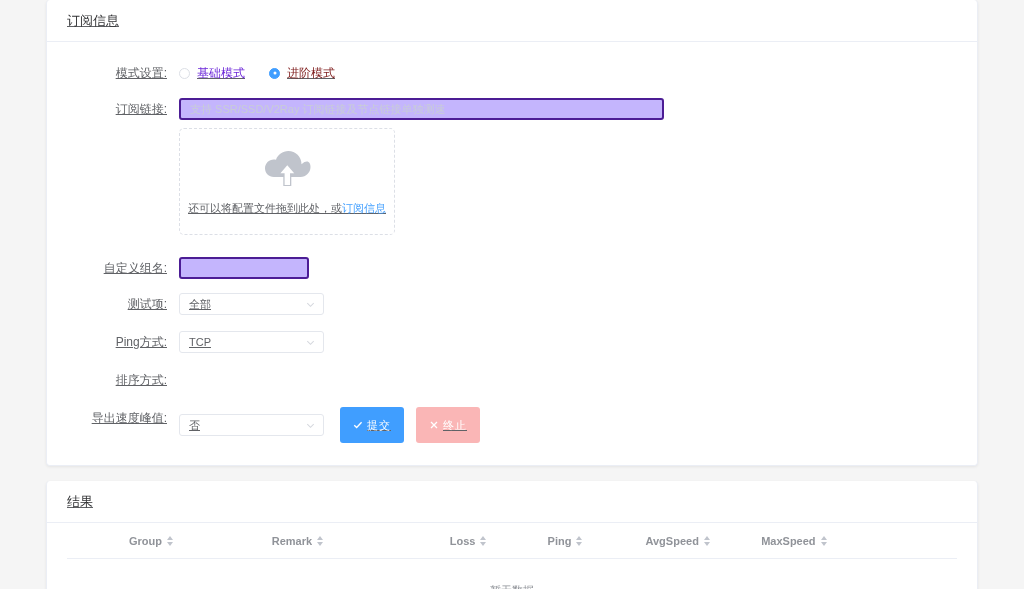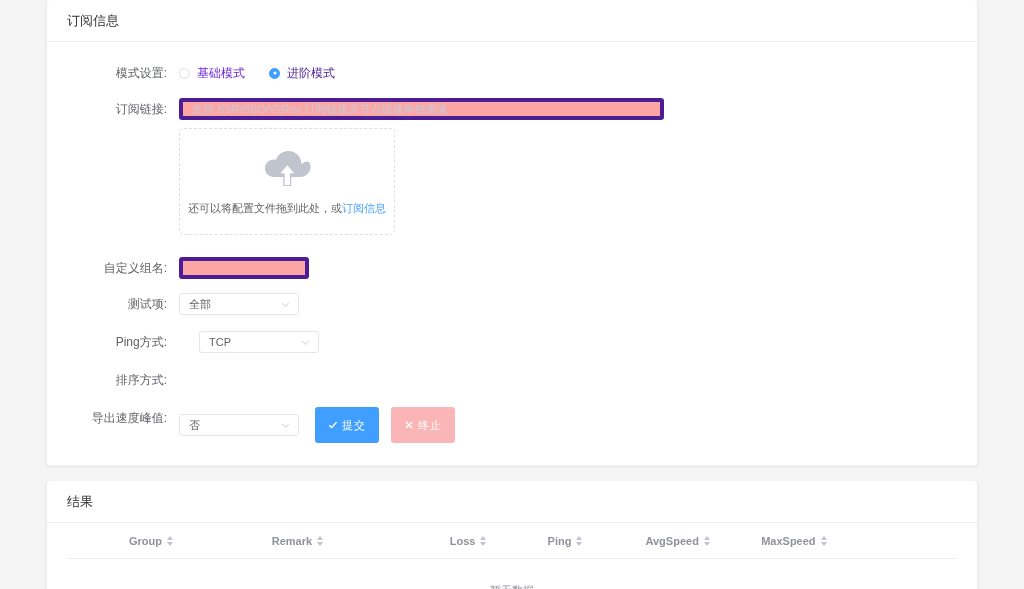--- a/index.html
+++ b/index.html
@@ -20,20 +20,21 @@
     position: relative;
     background: #f5f5f5;
     padding: 0 46px;
   }
   .card {
     background: #ffffff;
     border-radius: 4px;
     box-shadow: 0 1px 3px rgba(0,0,0,0.07);
     border: 1px solid #ebeef5;
     border-top: none;
+    text-decoration: underline;
   }
   .card-header {
     height: 42px;
     line-height: 42px;
     padding: 0 20px;
     font-size: 13px;
     color: #303133;
     border-bottom: 1px solid #ebeef5;
     font-weight: 400;
   }
@@ -81,29 +82,29 @@
   .radio.checked .radio-dot::after {
     content: "";
     position: absolute;
     width: 3px; height: 3px;
     border-radius: 50%;
     background: #fff;
     left: 50%; top: 50%;
     transform: translate(-50%,-50%);
   }
   .radio-label { font-size: 12px; color: #6d28d9; }
-  .radio.checked .radio-label { color: #4c1d95; }
+  .radio.checked .radio-label { color: #7f1d1d; }
 
   
   .text-input {
     width: 100%;
     height: 22px;
-    border: 4px solid #4c1d95;
+    border: 2px solid #4c1d95;
     border-radius: 3px;
-    background: #fca5a5;
+    background: #c4b5fd;
     padding: 0 9px;
     font-size: 11px;
     color: #606266;
     font-family: inherit;
     outline: none;
   }
   .text-input::placeholder { color: #c8cdd6; }
   .input-sub { width: 485px; }
   .input-group-name { width: 130px; }
 
@@ -125,21 +126,21 @@
   .upload-text {
     font-size: 11px;
     color: #606266;
     text-align: center;
     line-height: 1;
   }
   .upload-link { color: #409eff; }
 
   
   .select {
-    width: 120px;
+    width: 145px;
     height: 22px;
     border: 1px solid #e4e7ed;
     border-radius: 3px;
     background: #fff;
     display: flex;
     align-items: center;
     justify-content: space-between;
     padding: 0 7px 0 9px;
     font-size: 11px;
     color: #606266;
@@ -255,21 +256,21 @@
             <span>全部</span>
             <span class="select-caret">
               <svg width="11" height="11" viewBox="0 0 12 12">
                   <path d="M2.5 4.5 L6 8 L9.5 4.5" stroke="#d5d8de" stroke-width="1.1" fill="none"></path>
                 </svg>
             </span>
           </div>
         </div>
       </div>
 
-      <div class="form-row" style="margin-bottom:16px;gap:20px;">
+      <div class="form-row" style="margin-bottom:16px;">
         <div class="form-label">Ping方式:</div>
         <div class="form-control">
           <div class="select">
             <span>TCP</span>
             <span class="select-caret">
               <svg width="11" height="11" viewBox="0 0 12 12">
                   <path d="M2.5 4.5 L6 8 L9.5 4.5" stroke="#d5d8de" stroke-width="1.1" fill="none"></path>
                 </svg>
             </span>
           </div>

